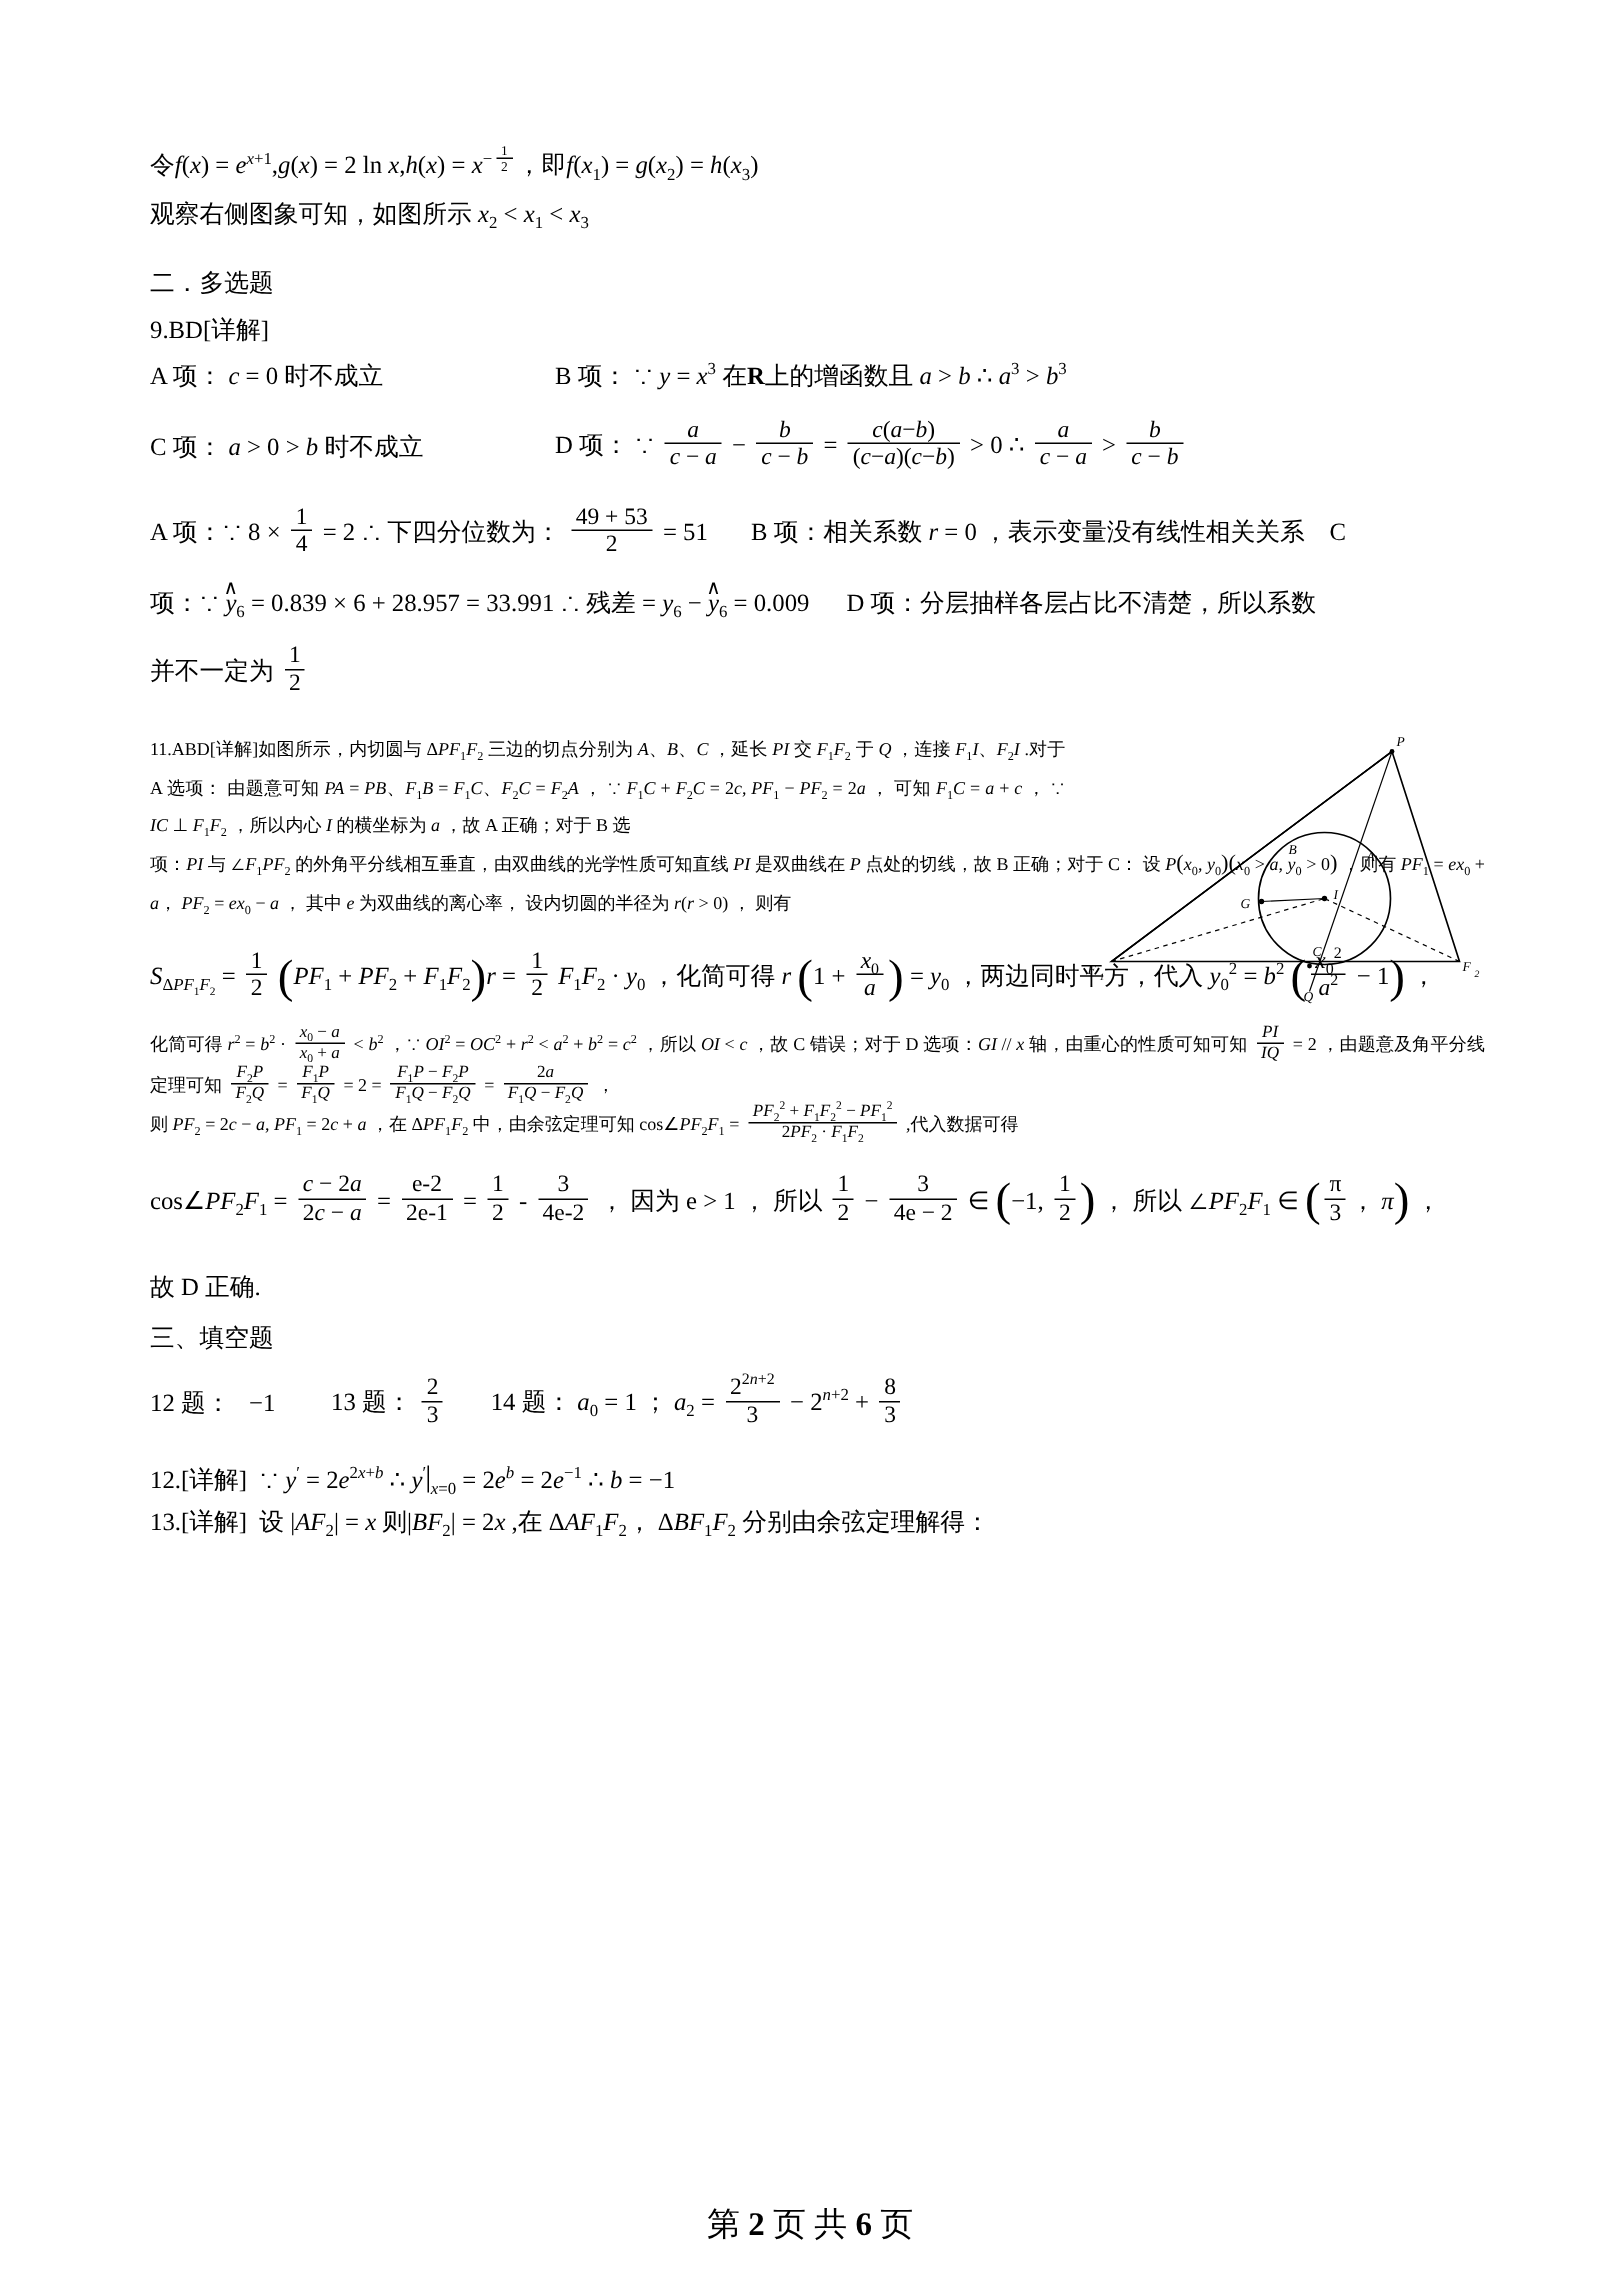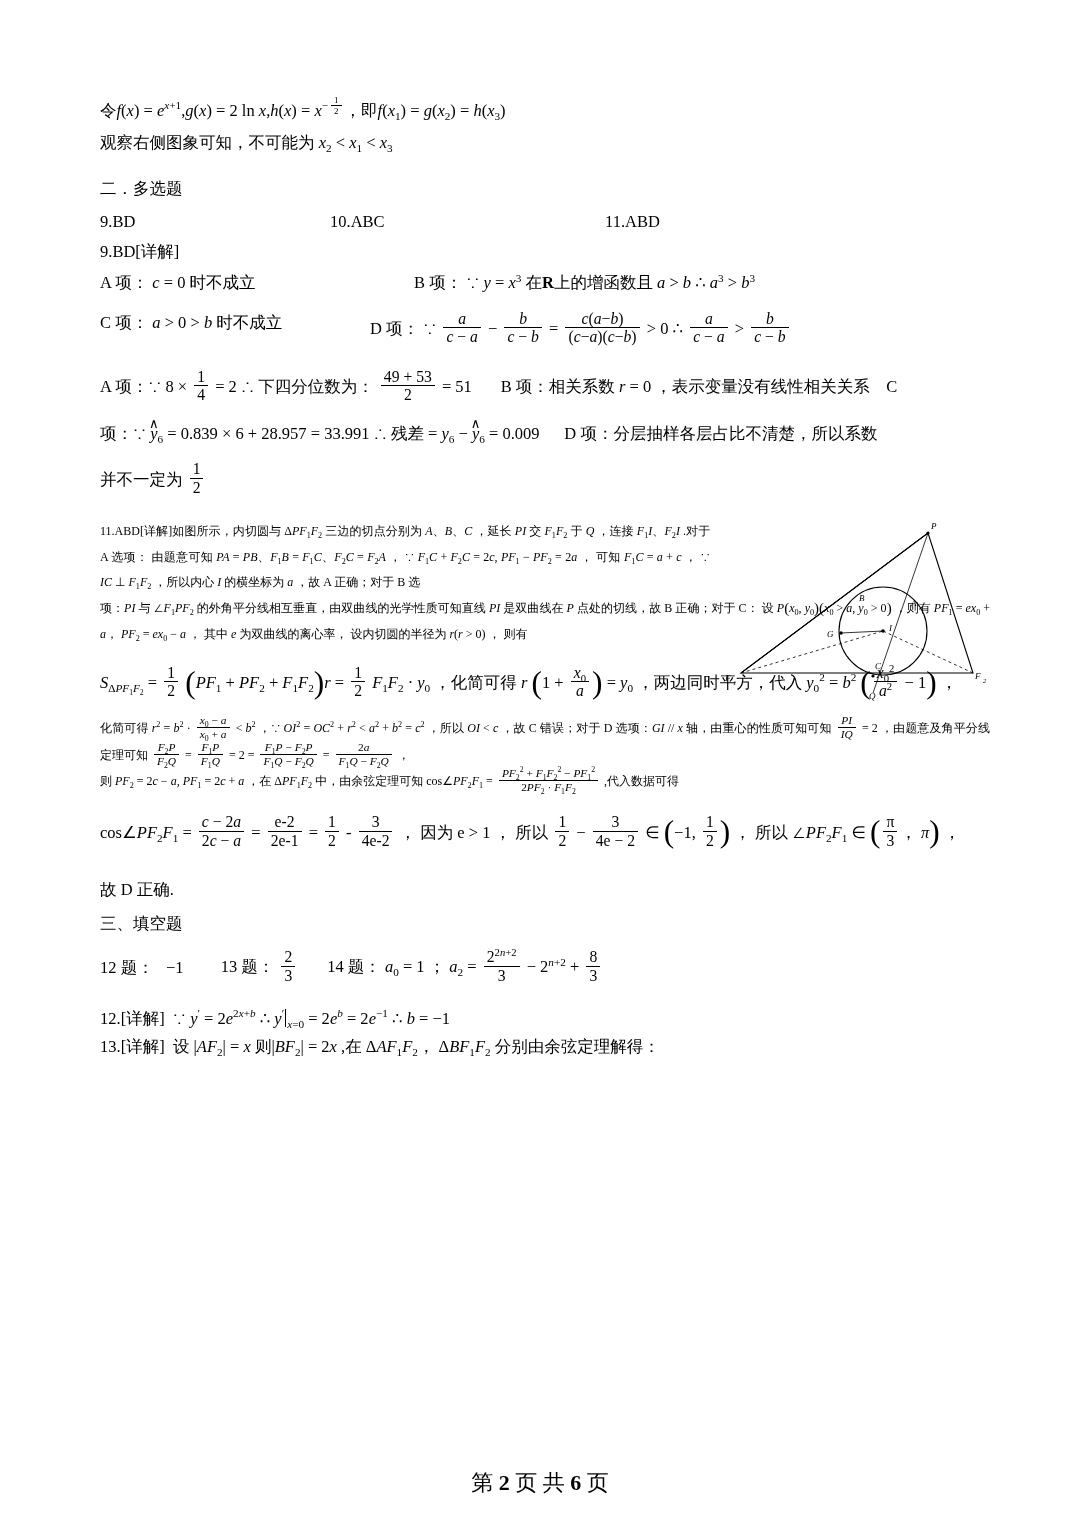--- a/index.html
+++ b/index.html
@@ -105,43 +105,38 @@
 </head>
 <body>
 
 <div class="page">
   <div class="content">
 
     <div class="line" style="margin-bottom:16px;">
       <span class="cn">令</span><span class="it">f</span>(<span class="it">x</span>) = <span class="it">e</span><sup><span class="it">x</span>+1</sup>,<span class="it">g</span>(<span class="it">x</span>) = 2 ln <span class="it">x</span>,<span class="it">h</span>(<span class="it">x</span>) = <span class="it">x</span><sup>−<span class="frac" style="font-size:0.8em;top:-0.1em;"><span class="num">1</span><span class="den">2</span></span></sup>，<span class="cn">即</span><span class="it">f</span>(<span class="it">x</span><sub>1</sub>) = <span class="it">g</span>(<span class="it">x</span><sub>2</sub>) = <span class="it">h</span>(<span class="it">x</span><sub>3</sub>)
     </div>
     <div class="line">
-      <span class="cn">观察右侧图象可知，不可能为</span> <span class="it">x</span><sub>2</sub> &lt; <span class="it">x</span><sub>1</sub> &lt; <span class="it">x</span><sub>3</sub>
+      <span class="cn">观察右侧图象可知，如图所示</span> <span class="it">x</span><sub>2</sub> &lt; <span class="it">x</span><sub>1</sub> &lt; <span class="it">x</span><sub>3</sub>
     </div>
 
     <div class="sec-title">二．多选题</div>
 
-    <div class="ansrow">
-      <div class="c1">9.BD</div>
-      <div class="c2">10.ABC</div>
-      <div>11.ABD</div>
-    </div>
 
     <div class="line">9.BD[详解]</div>
 
-    <div class="ansrow" style="margin-bottom:18px;gap:44px;">
+    <div class="ansrow" style="margin-bottom:18px;">
       <div class="c1">
         <span class="cn">A 项：</span>&nbsp;<span class="it">c</span> = 0 <span class="cn">时不成立</span>
       </div>
       <div style="margin-left:40px;">
         <span class="cn">B 项：</span>&nbsp;∵ <span class="it">y</span> = <span class="it">x</span><sup>3</sup> <span class="cn">在</span><span class="bold">R</span><span class="cn">上的增函数且</span> <span class="it">a</span> &gt; <span class="it">b</span> ∴ <span class="it">a</span><sup>3</sup> &gt; <span class="it">b</span><sup>3</sup>
       </div>
     </div>
 
-    <div class="ansrow" style="margin-bottom:22px;align-items:flex-start;">
+    <div class="ansrow" style="margin-bottom:22px;align-items:center;">
       <div class="c1">
         <span class="cn">C 项：</span>&nbsp;<span class="it">a</span> &gt; 0 &gt; <span class="it">b</span> <span class="cn">时不成立</span>
       </div>
       <div style="margin-left:40px;">
         <span class="cn">D 项：</span>&nbsp;∵
         <span class="frac"><span class="num"><span class="it">a</span></span><span class="den"><span class="it">c</span> − <span class="it">a</span></span></span>
         −
         <span class="frac"><span class="num"><span class="it">b</span></span><span class="den"><span class="it">c</span> − <span class="it">b</span></span></span>
         =
         <span class="frac"><span class="num"><span class="it">c</span>(<span class="it">a</span>−<span class="it">b</span>)</span><span class="den">(<span class="it">c</span>−<span class="it">a</span>)(<span class="it">c</span>−<span class="it">b</span>)</span></span>

